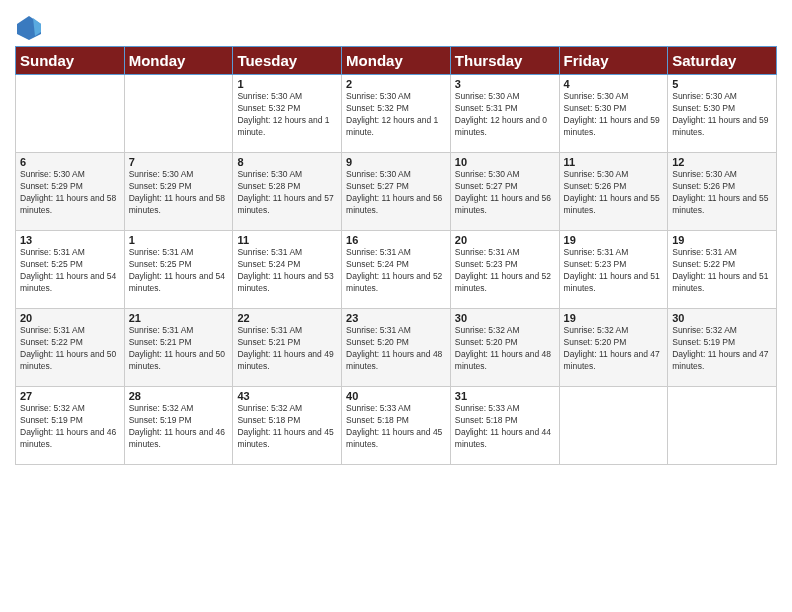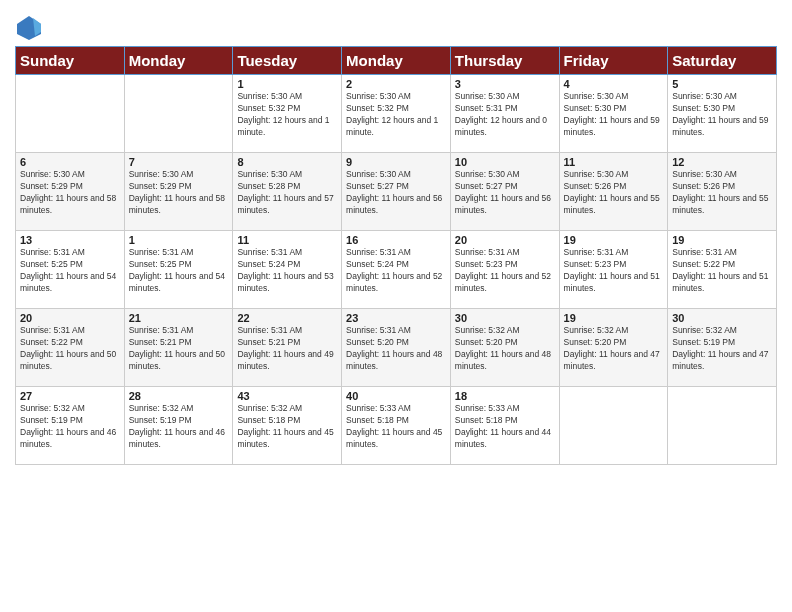--- a/index.html
+++ b/index.html
@@ -244,21 +244,21 @@
           </td>
           <td>
             <span class="day-num">43</span>
             <div class="day-info">Sunrise: 5:32 AM<br>Sunset: 5:18 PM<br>Daylight: 11 hours and 45 minutes.</div>
           </td>
           <td>
             <span class="day-num">40</span>
             <div class="day-info">Sunrise: 5:33 AM<br>Sunset: 5:18 PM<br>Daylight: 11 hours and 45 minutes.</div>
           </td>
           <td>
-            <span class="day-num">18</span>
+            <span class="day-num">31</span>
             <div class="day-info">Sunrise: 5:33 AM<br>Sunset: 5:18 PM<br>Daylight: 11 hours and 44 minutes.</div>
           </td>
           <td class="empty-cell"></td>
           <td class="empty-cell"></td>
         </tr>
       </tbody>
   </table>
 </div>
 
 </body></html>

